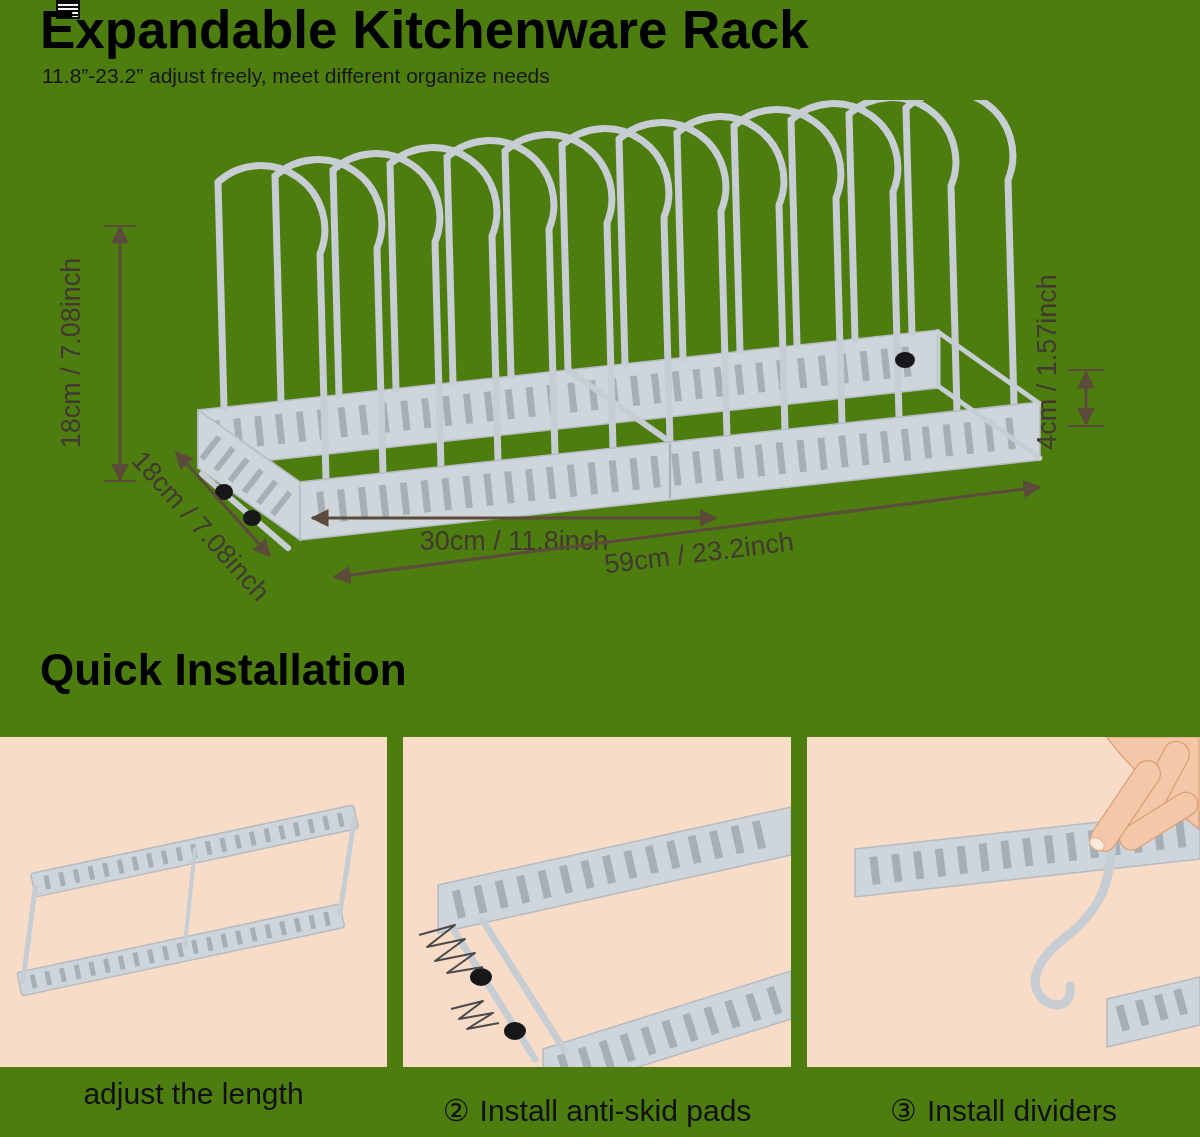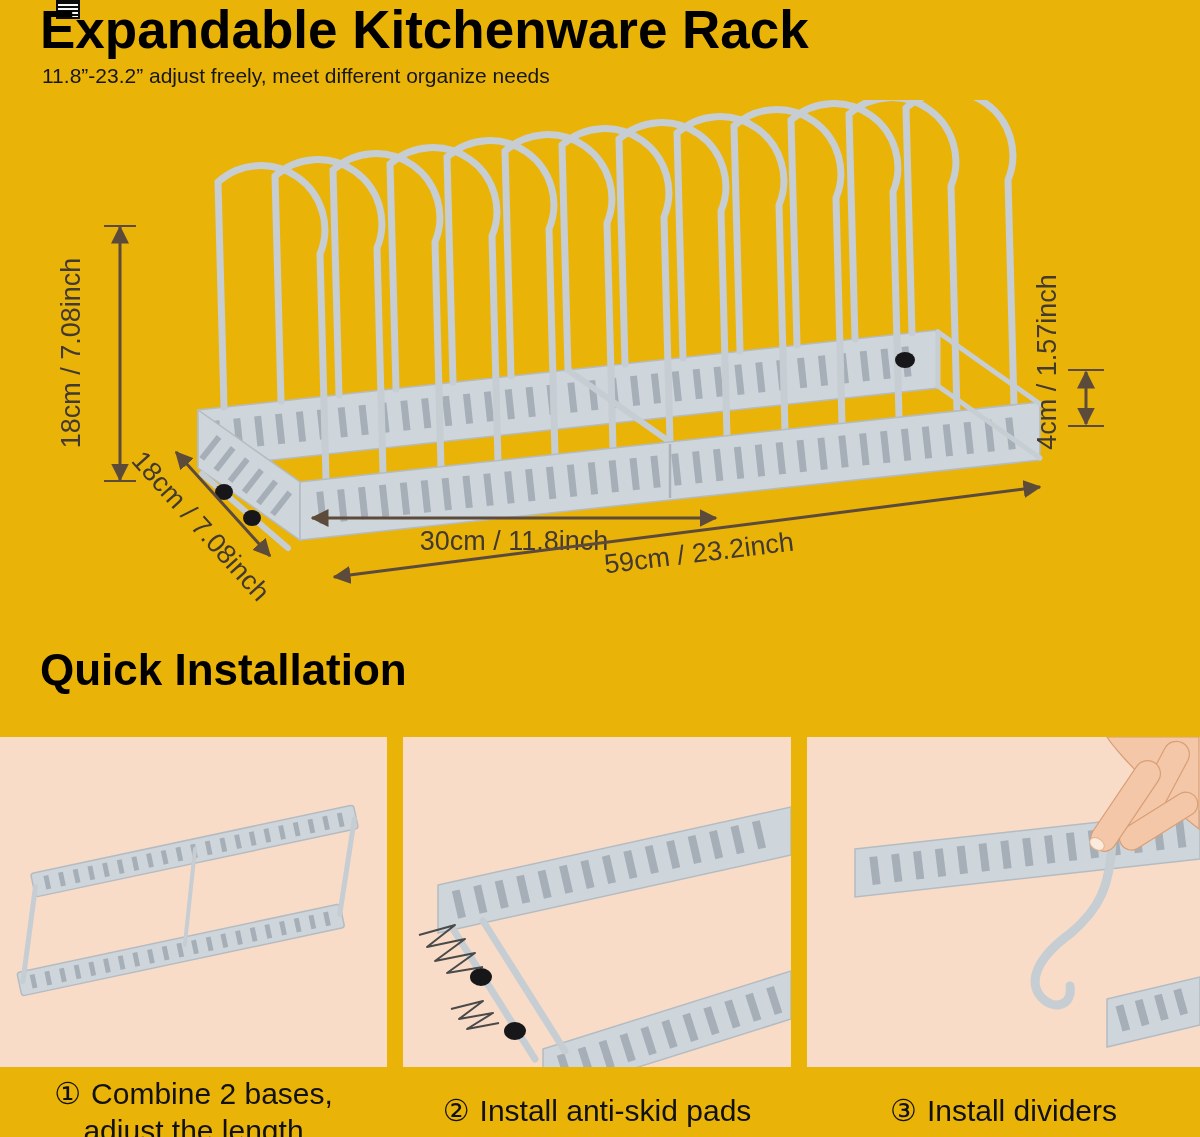--- a/index.html
+++ b/index.html
@@ -1,16 +1,16 @@
 <!DOCTYPE html>
 <html><head>
 <meta charset="utf-8">
 <style>
   html,body{margin:0;padding:0;background:#fff;}
-  .page{position:relative;width:1200px;height:1137px;background:#eab308;
+  .page{position:relative;width:1200px;height:1137px;background:#4d7c0f;
         font-family:"Liberation Sans",sans-serif;overflow:hidden;}
 
   .brand-mark{position:absolute;left:56px;top:0;width:20px;height:15px;
         border:2px solid #0a0a0a;
         background:repeating-linear-gradient(180deg,#0a0a0a 0 2px,#f7f7f7 2px 4px);}
 
   .title{position:absolute;left:40px;top:2px;margin:0;font-size:53px;line-height:1.05;
         font-weight:700;color:#000;}
   .subtitle{position:absolute;left:42px;top:64px;margin:0;font-size:21px;color:#161616;}
 
@@ -170,21 +170,20 @@
         <path class="skin" d="M300,0 L392,0 L392,92 C368,74 338,44 316,20 C308,11 303,5 300,0 Z"></path>
         <rect class="skin" x="-13" y="-50" width="26" height="100" rx="13" transform="translate(352,50) rotate(28)"></rect>
         <rect class="skin" x="-12" y="-40" width="24" height="88" rx="12" transform="translate(355,82) rotate(58)"></rect>
         <rect class="skin" x="-13" y="-46" width="26" height="104" rx="13" transform="translate(322,64) rotate(34)"></rect>
         <ellipse class="nail" cx="0" cy="0" rx="8" ry="5.5" transform="translate(290,107) rotate(34)"></ellipse>
       </g>
     </svg>
   </div>
 
   <div class="caption c1">
-    <div class="cap-line"><span class="cap-num">①</span><span>Combine 2 bases,</span></div>
     <div class="cap-line">adjust the length</div>
   </div>
 
   <div class="caption c2">
     <div class="cap-line"><span class="cap-num">②</span><span>Install anti-skid pads</span></div>
   </div>
 
   <div class="caption c3">
     <div class="cap-line"><span class="cap-num">③</span><span>Install dividers</span></div>
   </div>

